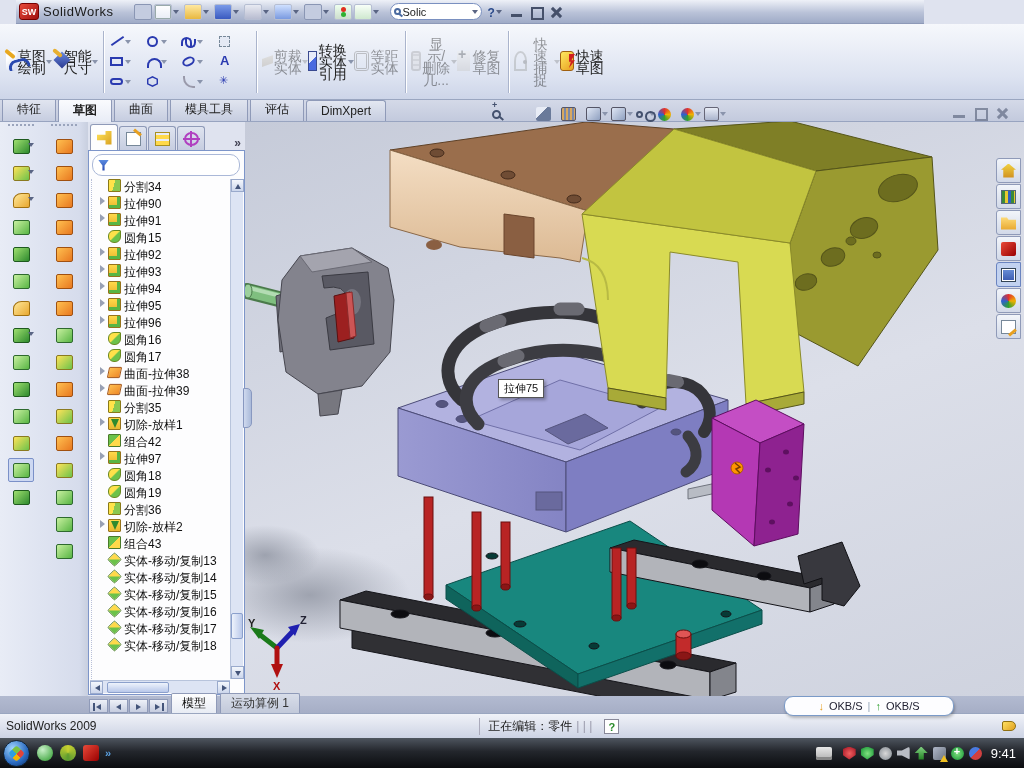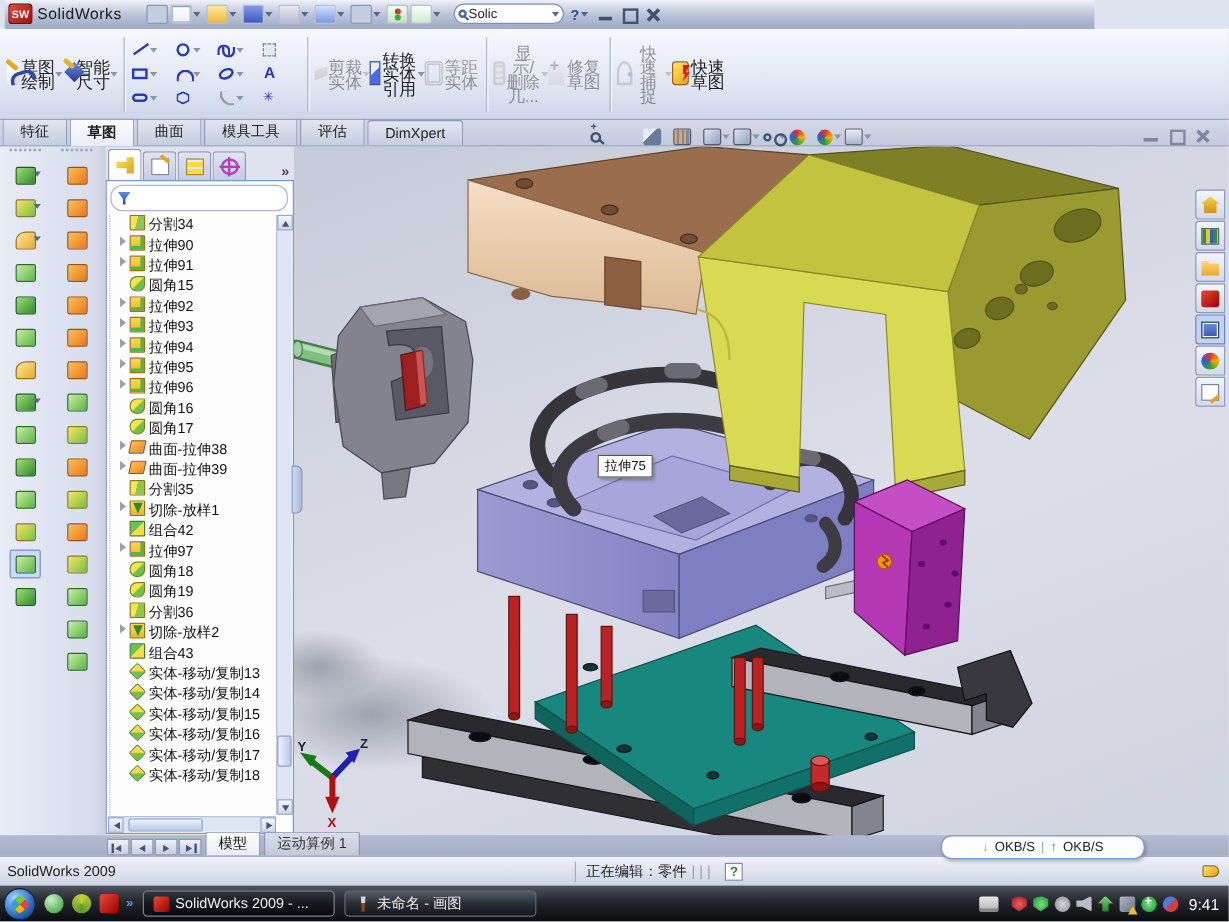--- a/index.html
+++ b/index.html
@@ -1,18 +1,18 @@
 <!DOCTYPE html>
 <html><head>
 <meta charset="utf-8">
 <style>
   *{margin:0;padding:0;box-sizing:border-box;font-family:"Liberation Sans",sans-serif}
   html,body{width:1024px;height:768px;overflow:hidden;background:#dfe3ef;position:relative}
   
-  #titlebar{position:absolute;left:4px;top:0;width:908px;height:24px;background:linear-gradient(#eef1f8,#b9c2d8 55%,#9fabc7);border-bottom:1px solid #8d99b8;display:flex;align-items:center;z-index:20}
+  #titlebar{position:absolute;left:16px;top:0;width:908px;height:24px;background:linear-gradient(#eef1f8,#b9c2d8 55%,#9fabc7);border-bottom:1px solid #8d99b8;display:flex;align-items:center;z-index:20}
   .swlogo{width:20px;height:17px;margin-left:3px;border-radius:3px;background:linear-gradient(135deg,#e84a3a,#a01010);color:#fff;font-size:9px;font-weight:bold;display:flex;align-items:center;justify-content:center;border:1px solid #700}
   .apptitle{font-size:13px;font-weight:normal;color:#1a1a1a;margin:0 14px 0 4px;letter-spacing:.5px}
   .menu{font-size:12px;color:#111;padding:3px 10px;cursor:default}
   .tb-ico{width:18px;height:16px;margin-left:2px;border-radius:2px;background:linear-gradient(#fdfdfe,#d7dcea);border:1px solid #b6bed2;position:relative}
   .tb-ico.pressed{background:#c4cce0;border:1px solid #8a96b4}
   .dd{width:0;height:0;border-left:3px solid transparent;border-right:3px solid transparent;border-top:4px solid #5a6residue;border-top:4px solid #5a6584;margin:0 3px 0 1px;align-self:center}
   .i-new{background:linear-gradient(#fff,#e8ecf6);box-shadow:inset 0 0 0 1px #9aa;}
   .i-open{background:linear-gradient(#ffe8a0,#e8b840)}
   .i-save{background:linear-gradient(#7a9ae8,#3a5ac0)}
   .i-print{background:linear-gradient(#e8eaf2,#b8bcd0)}
@@ -965,31 +965,20 @@
   <div id="orb">
       <div class="flag"></div>
     </div>
   <div style="display:flex;align-items:center">
 
   <div class="qlico ql-msn"></div>
       <div class="qlico ql-ymed"></div>
       <div class="qlico ql-swq"></div>
     </div>
   <span class="qlchev">»</span>
-  <div style="display:flex">
-
-  <div class="taskbtn active">
-        <span class="tkico tk-sw"></span>
-        <span>SolidWorks 2009 - ...</span>
-      </div>
-      <div class="taskbtn">
-        <span class="tkico tk-paint"></span>
-        <span>未命名 - 画图</span>
-      </div>
-    </div>
   <div id="tray">
     <span style="display:flex;align-items:center;gap:5px">
 
     <span class="tric tr-kb"></span>
         <span class="tric tr-red"></span>
         <span class="tric tr-grnsh"></span>
         <span class="tric tr-gear"></span>
         <span class="tric tr-spk"></span>
         <span class="tric tr-up"></span>
         <span class="tric tr-net"></span>

